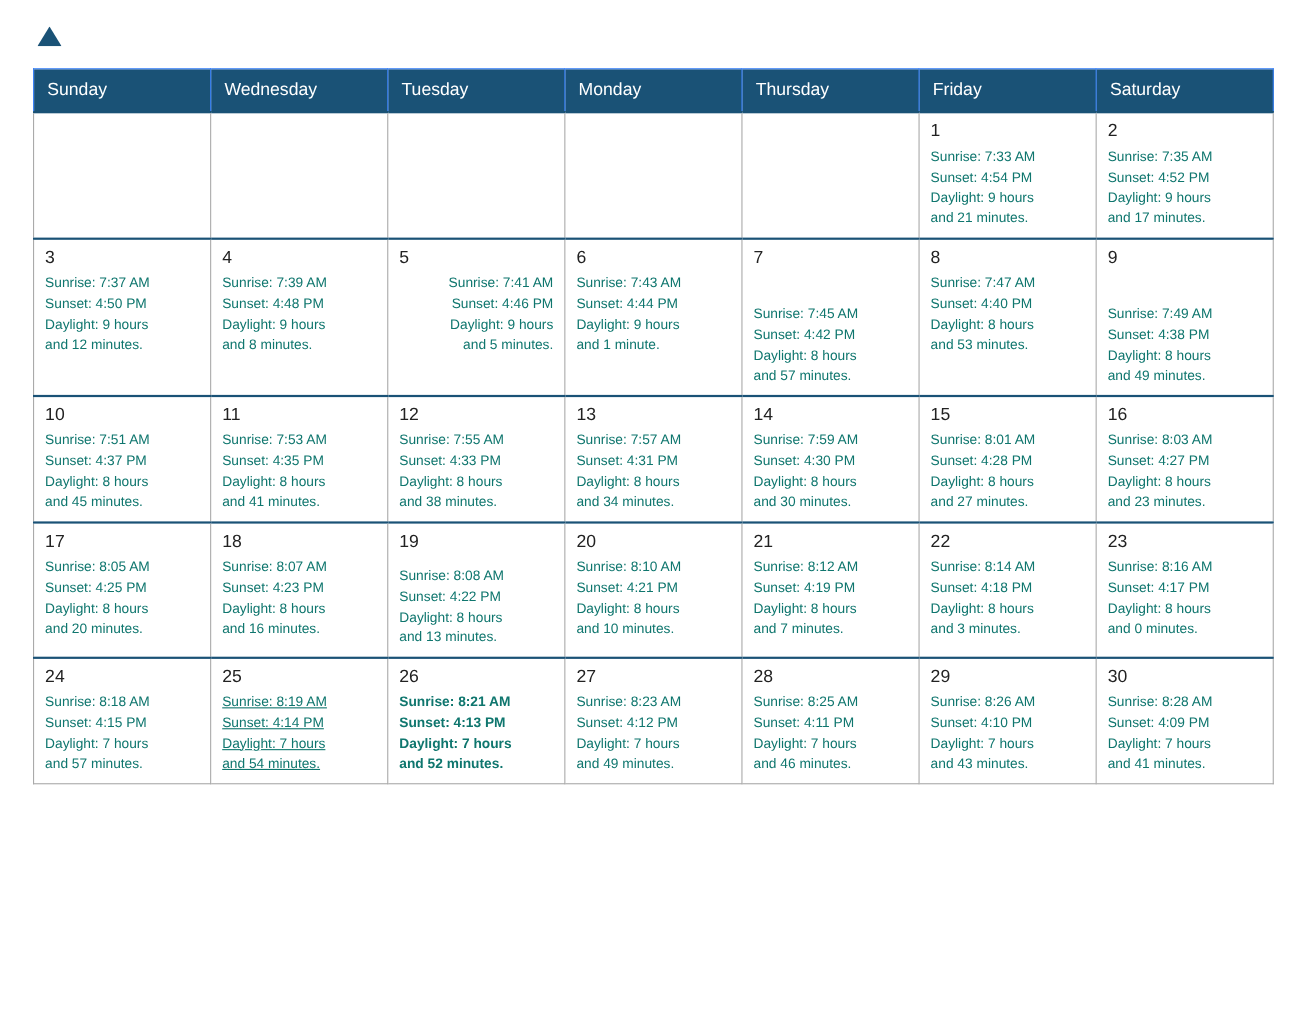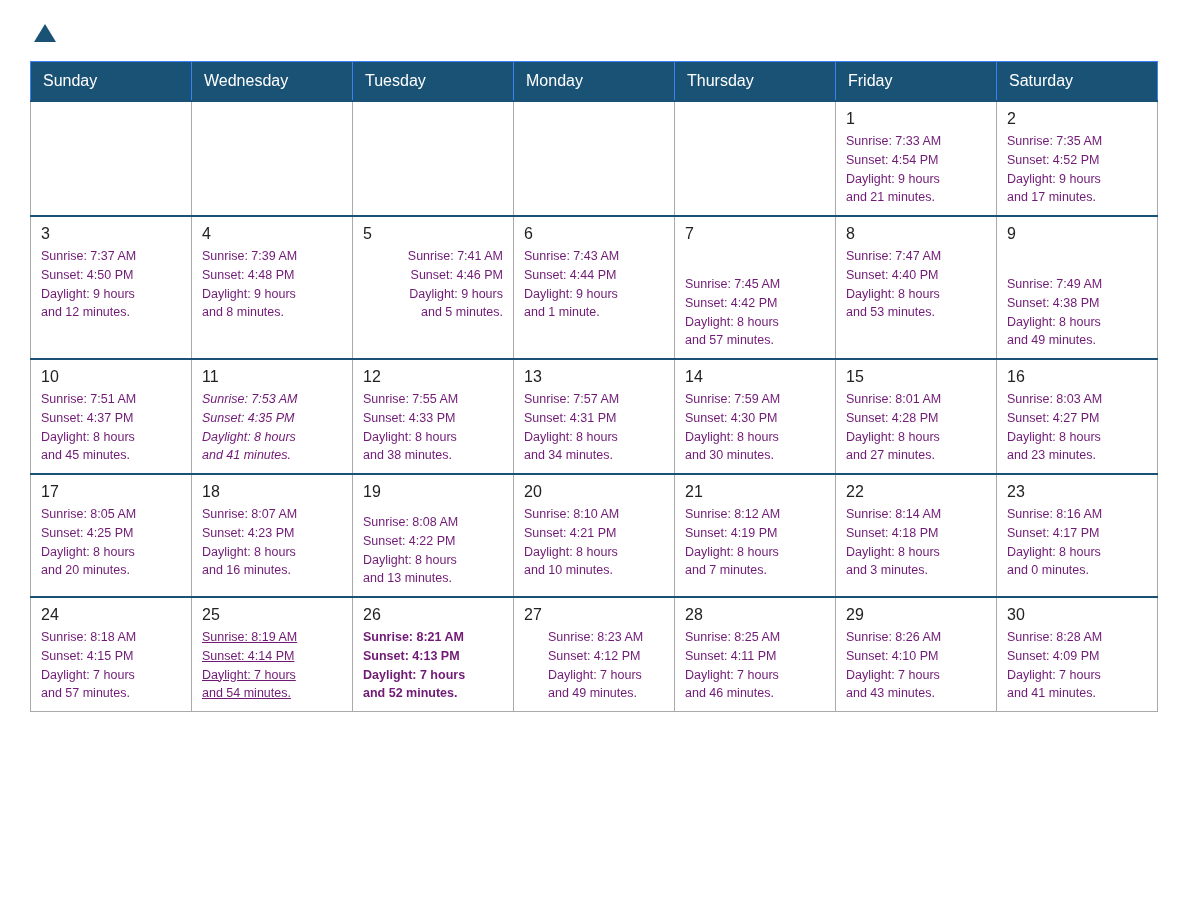--- a/index.html
+++ b/index.html
@@ -59,21 +59,21 @@
     }
     .day-number {
       font-size: 16px;
       font-weight: normal;
       color: #222;
       margin-bottom: 4px;
       display: block;
     }
     .day-info {
       font-size: 12.5px;
-      color: #701a75;
+      color: #0f766e;
       line-height: 1.5;
     }
     .empty-cell {
       background: #f9f9f9;
     }
     .logo-wrapper {
       display: flex;
       flex-direction: column;
     }
     .logo-row1 {
@@ -202,21 +202,21 @@
       <tr class="week-row">
         <td>
           <span class="day-number">10</span>
           <div class="day-info" style="white-space: pre-line;">Sunrise: 7:51 AM
 Sunset: 4:37 PM
 Daylight: 8 hours
 and 45 minutes.</div>
         </td>
         <td>
           <span class="day-number">11</span>
-          <div class="day-info" style="white-space: pre-line; font-style: italic;">Sunrise: 7:53 AM
+          <div class="day-info" style="white-space: pre-line;">Sunrise: 7:53 AM
 Sunset: 4:35 PM
 Daylight: 8 hours
 and 41 minutes.</div>
         </td>
         <td>
           <span class="day-number">12</span>
           <div class="day-info" style="white-space: pre-line;">Sunrise: 7:55 AM
 Sunset: 4:33 PM
 Daylight: 8 hours
 and 38 minutes.</div>
@@ -318,21 +318,21 @@
         </td>
         <td>
           <span class="day-number">26</span>
           <div class="day-info" style="white-space: pre-line; font-weight: bold;">Sunrise: 8:21 AM
 Sunset: 4:13 PM
 Daylight: 7 hours
 and 52 minutes.</div>
         </td>
         <td>
           <span class="day-number">27</span>
-          <div class="day-info" style="white-space: pre-line; margin-left: 24px;">Sunrise: 8:23 AM
+          <div class="day-info" style="white-space: pre-line;">Sunrise: 8:23 AM
 Sunset: 4:12 PM
 Daylight: 7 hours
 and 49 minutes.</div>
         </td>
         <td>
           <span class="day-number">28</span>
           <div class="day-info" style="white-space: pre-line;">Sunrise: 8:25 AM
 Sunset: 4:11 PM
 Daylight: 7 hours
 and 46 minutes.</div>

